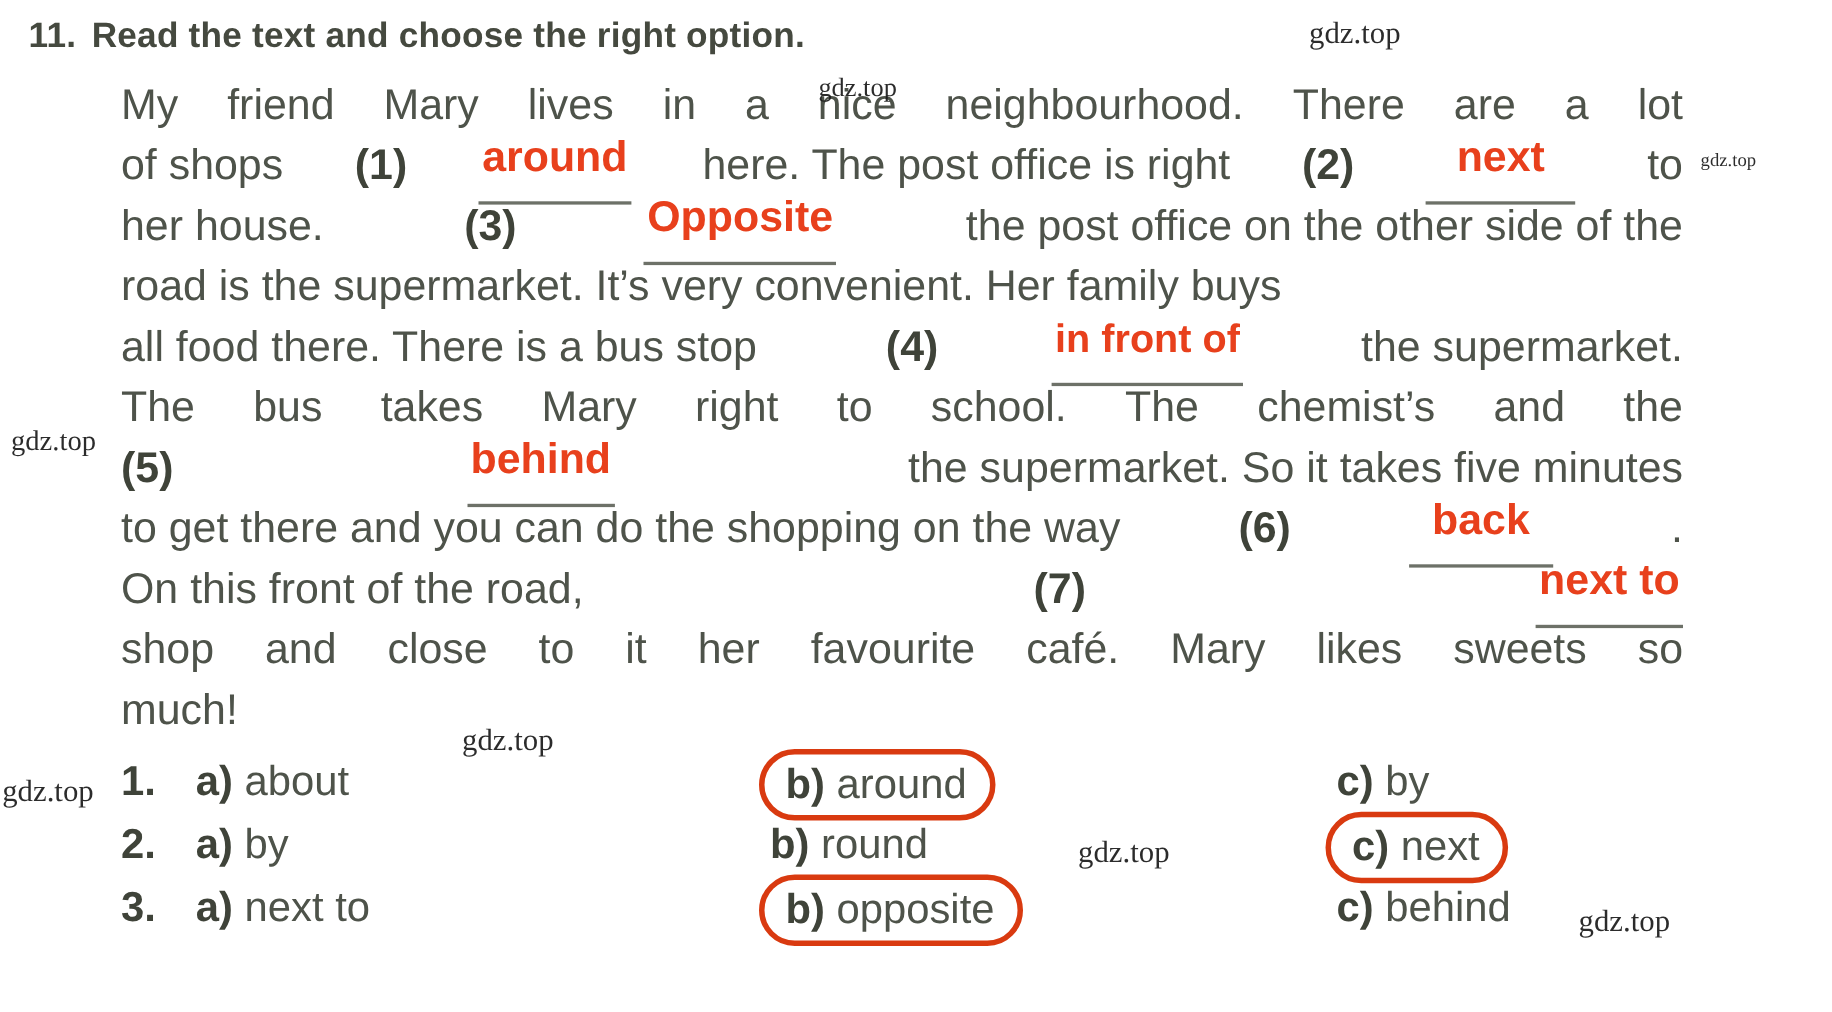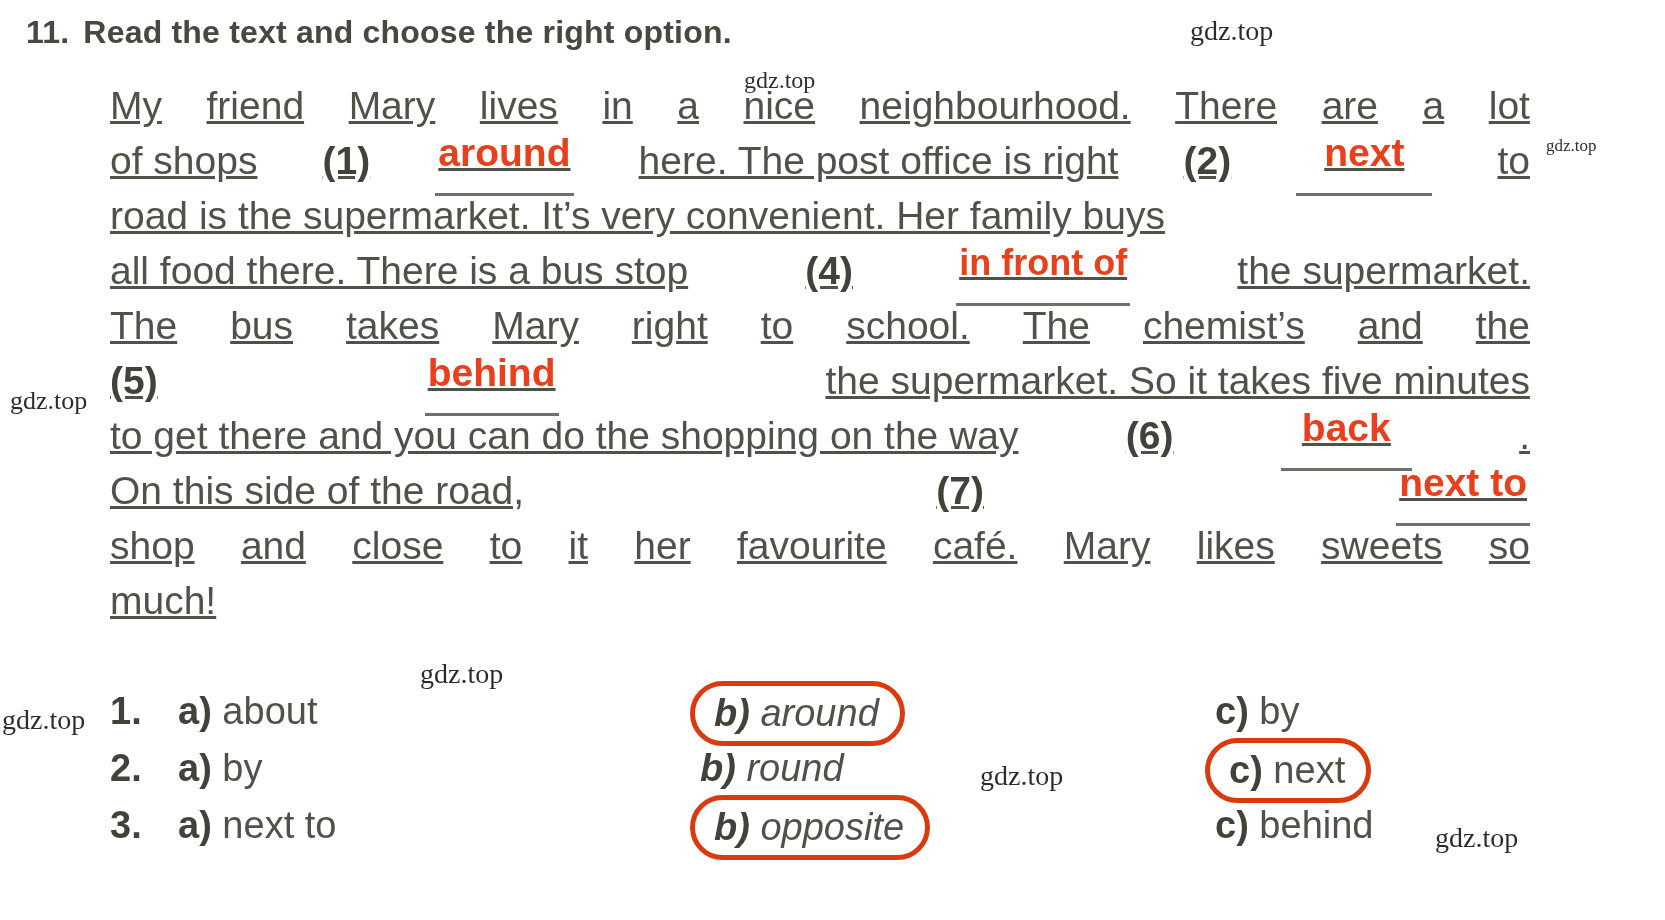--- a/index.html
+++ b/index.html
@@ -28,26 +28,25 @@
     white-space: nowrap;
   }
   #exercise-heading .num {
     margin-right: 14px;
   }
 
   
   #passage {
     position: absolute;
     left: 110px;
-    top: 78px;
+    top: 68px;
     width: 1420px;
     font-size: 39px;
     line-height: 55px;
     color: #4e534a;
-    text-decoration: underline;
   }
   .pline {
     display: block;
     white-space: nowrap;
     height: 55px;
   }
   
   .pline.justify {
     display: flex;
     justify-content: space-between;
@@ -98,21 +97,21 @@
     position: absolute;
     left: 0;
     font-weight: bold;
     color: #3f4339;
   }
   .opt-cell {
     position: absolute;
     white-space: nowrap;
   }
   .opt-cell.col-a { left: 68px; }
-  .opt-cell.col-b { left: 590px; font-style: italic; }
+  .opt-cell.col-b { left: 590px; }
   .opt-cell.col-c { left: 1105px; }
   .opt-letter {
     font-weight: bold;
     color: #3f4339;
   }
   
   .circled {
     position: relative;
     display: inline-block;
     padding: 2px 16px 2px 14px;
@@ -166,20 +165,26 @@
   <div class="pline justify">
     <span>of shops</span>
     <span class="num-marker">(1)</span>
     <span class="fill">around</span>
     <span>here. The post office is right</span>
     <span class="num-marker">(2)</span>
     <span class="fill" style="min-width:130px;text-align:center;">next</span>
     <span>to</span>
   </div>
 
+  <div class="pline justify">
+    <span>her house.</span>
+    <span class="num-marker">(3)</span>
+    <span class="fill" style="margin-left:-12px;margin-right:-10px;">Opposite</span>
+    <span>the post office on the other side of the</span>
+  </div>
 
   <div class="pline">
     <span>road is the supermarket. It’s very convenient. Her family buys</span>
   </div>
 
   <div class="pline justify">
     <span>all food there. There is a bus stop</span>
     <span class="num-marker">(4)</span>
     <span class="fill small" style="margin-left:-14px;margin-right:-10px;">in front of</span>
     <span>the supermarket.</span>
@@ -206,21 +211,21 @@
   </div>
 
   <div class="pline justify">
     <span>to get there and you can do the shopping on the way</span>
     <span class="num-marker">(6)</span>
     <span class="fill" style="min-width:125px;text-align:center;">back</span>
     <span>.</span>
   </div>
 
   <div class="pline justify">
-    <span>On this side of the road,</span>
+    <span>On this front of the road,</span>
     <span class="num-marker">(7)</span>
     <span class="fill">next to</span>
   </div>
 
   <div class="pline justify">
     <span>shop</span>
     <span>and</span>
     <span>close</span>
     <span>to</span>
     <span>it</span>

